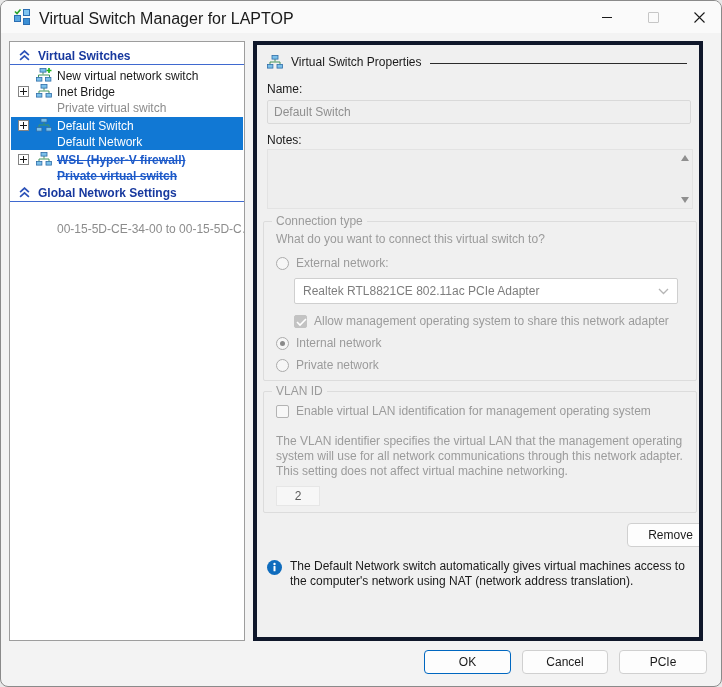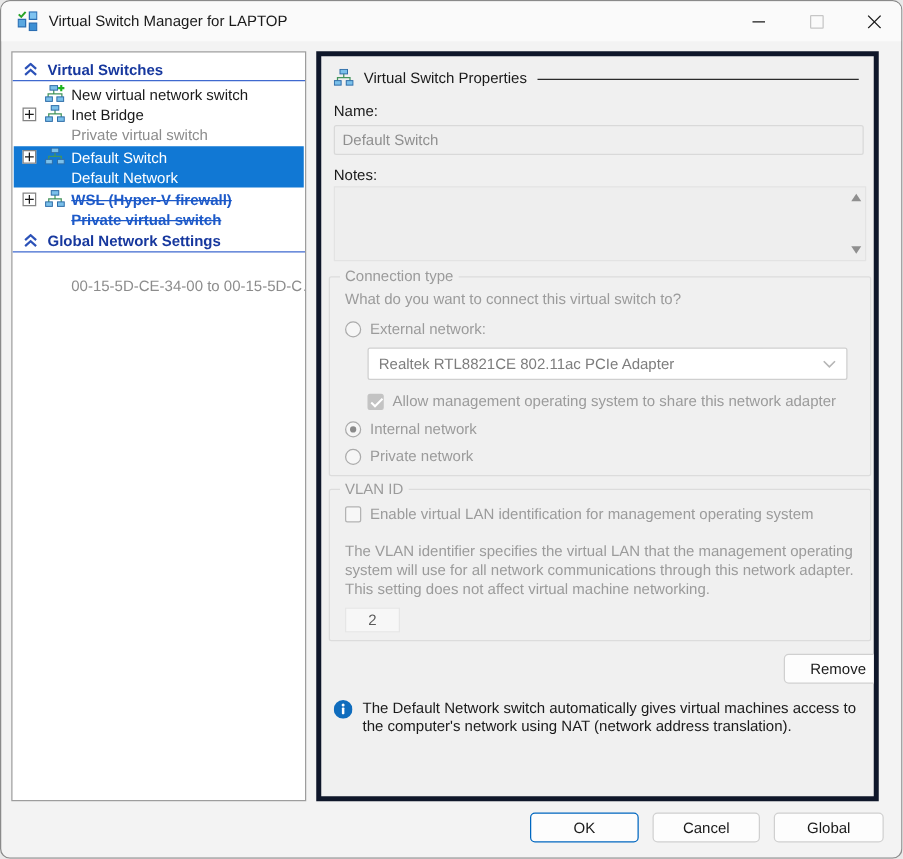--- a/index.html
+++ b/index.html
@@ -1,21 +1,21 @@
 <!DOCTYPE html>
 <html><head>
 <meta charset="utf-8">
 <style>
   html,body{margin:0;padding:0;background:#e8e8e8;font-family:"Liberation Sans","DejaVu Sans",sans-serif;}
   .win{position:relative;width:720px;height:685px;background:#f3f3f3;border:1px solid #8a8a8a;
        border-radius:8px;overflow:hidden;box-sizing:content-box;}
   
   .titlebar{position:absolute;top:0;left:0;right:0;height:32px;background:#fafafa;}
   .app-icon{position:absolute;left:13px;top:8px;width:16px;height:16px;}
-  .title-text{position:absolute;left:38px;top:9px;font-size:12px;color:#1a1a1a;white-space:nowrap;}
+  .title-text{position:absolute;left:38px;top:9px;font-size:16px;color:#1a1a1a;white-space:nowrap;}
   .tb-btn{position:absolute;top:0;width:46px;height:32px;display:flex;align-items:center;justify-content:center;}
   .tb-min{left:583px;} .tb-max{left:629px;} .tb-close{left:675px;}
   .glyph-min{width:10px;height:0;border-top:1px solid #1a1a1a;}
   .glyph-max{width:9px;height:9px;border:1px solid #c6c6c6;border-radius:1px;}
   
   .sidebar{position:absolute;left:8px;top:40px;width:236px;height:600px;background:#fff;
            border:1px solid #9d9d9d;box-sizing:border-box;overflow:hidden;}
   .srow{position:absolute;height:16px;line-height:16px;font-size:12px;color:#1a1a1a;white-space:nowrap;}
   .shead{font-weight:bold;color:#17389e;}
   .underline{position:absolute;left:0;right:0;border-top:1px solid #3f69cf;}
@@ -248,15 +248,15 @@
         <circle cx="7.5" cy="7.5" r="7.5" fill="#0f6cbd"></circle>
         <circle cx="7.5" cy="4" r="1.2" fill="#ffffff"></circle>
         <rect x="6.5" y="6" width="2" height="5.3" rx="0.6" fill="#ffffff"></rect>
       </svg>
       <div class="info-text">The Default Network switch automatically gives virtual machines access to the computer's network using NAT (network address translation).</div>
     </div>
   </div>
 
   <button class="btn btn-ok">OK</button>
   <button class="btn btn-cancel">Cancel</button>
-  <button class="btn btn-apply">Global</button>
+  <button class="btn btn-apply">PCIe</button>
 
 </div>
 
 </body></html>

